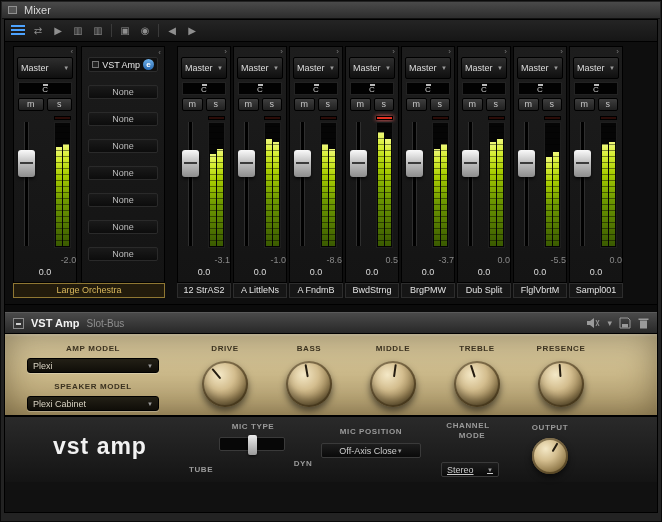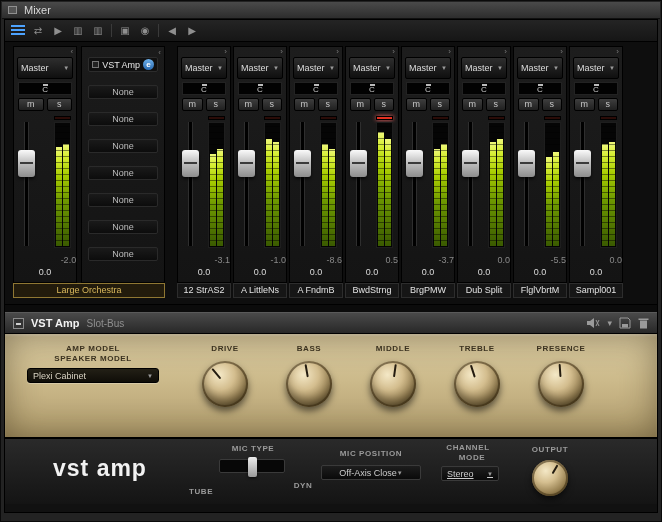--- a/index.html
+++ b/index.html
@@ -86,21 +86,21 @@
   .plug-header { height:22px; background:linear-gradient(#4a4a4a,#282828); border-top:1px solid #5a5a5a;
     border-bottom:1px solid #000; display:flex; align-items:center; padding:0 8px; gap:7px; }
   .collapse-box { width:11px; height:11px; border:1px solid #8a8a8a; background:#333; position:relative; }
   .collapse-box::after { content:""; position:absolute; left:2px; right:2px; top:4px; height:2px; background:#cfcfcf; }
   .plug-title { color:#f2f2f2; font-size:11px; font-weight:bold; }
   .plug-sub { color:#8f8f8f; font-size:10px; }
   .plug-header .spacer { flex:1; }
   .ph-icon { display:flex; align-items:center; color:#9a9a9a; font-size:9px; }
 
   
-  .amp-body { height:104px; position:relative;
+  .amp-body { height:82px; position:relative;
     background:linear-gradient(180deg,#d9caa0 0%, #ccba8b 45%, #b19d6d 100%);
     box-shadow:inset 0 0 34px rgba(40,28,8,.45), inset 0 2px 2px rgba(255,255,255,.25);
     border-bottom:1px solid #000; }
   .model-col { position:absolute; left:22px; top:10px; width:132px; }
   .amp-label { font-size:8px; font-weight:bold; letter-spacing:.6px; color:#3b3220; text-align:center; height:10px; }
   .amp-dd { height:15px; margin-top:4px; background:linear-gradient(#232016,#0f0d08); border:1px solid #000;
     border-radius:3px; display:flex; align-items:center; justify-content:space-between; padding:0 5px;
     color:#d8d2c2; font-size:9px; box-shadow:0 1px 0 rgba(255,255,255,.25); }
   .model-col .amp-label + .amp-dd + .amp-label { margin-top:9px; }
   .knob-row { position:absolute; left:182px; top:10px; width:412px; display:flex; justify-content:space-between; }
@@ -459,20 +459,24 @@
         <svg width="11" height="12" viewBox="0 0 11 12">
             <rect x="2" y="3.5" width="7" height="8" fill="#9a9a9a"></rect>
             <rect x="0.5" y="1.5" width="10" height="1.5" fill="#9a9a9a"></rect>
           </svg>
       </span>
     </div>
 
     <div class="amp-body">
       <div class="model-col">
         <div class="amp-label">AMP MODEL</div>
+        <div class="amp-dd">
+          <span>Plexi</span>
+          <span class="dd-arrow">▼</span>
+        </div>
         <div class="amp-label">SPEAKER MODEL</div>
         <div class="amp-dd">
           <span>Plexi Cabinet</span>
           <span class="dd-arrow">▼</span>
         </div>
       </div>
       <div class="knob-row" id="knob-row">
           <div class="knob-group">
     <div class="amp-label">DRIVE</div>
     <div class="knob">
@@ -517,21 +521,21 @@
       <div class="small-label" style="left:282px; top:42px; width:32px;">DYN</div>
 
       <div class="small-label" style="left:315px; top:10px; width:102px;">MIC POSITION</div>
       <div class="dark-dd" style="left:316px; top:26px; width:100px;justify-content:center;">
         <span>Off-Axis Close</span>
         <span class="dd-arrow">▼</span>
       </div>
 
       <div class="small-label" style="left:433px; top:4px; width:60px;">CHANNEL</div>
       <div class="small-label" style="left:437px; top:14px; width:60px;">MODE</div>
-      <div class="dark-dd" style="left:436px; top:27px; width:58px;text-decoration:underline;">
+      <div class="dark-dd" style="left:436px; top:45px; width:58px;text-decoration:underline;">
         <span>Stereo</span>
         <span class="dd-arrow">▼</span>
       </div>
 
       <div class="small-label" style="left:515px; top:6px; width:60px;">OUTPUT</div>
       <div class="out-knob">
         <div class="knob-pointer"></div>
       </div>
     </div>
 

